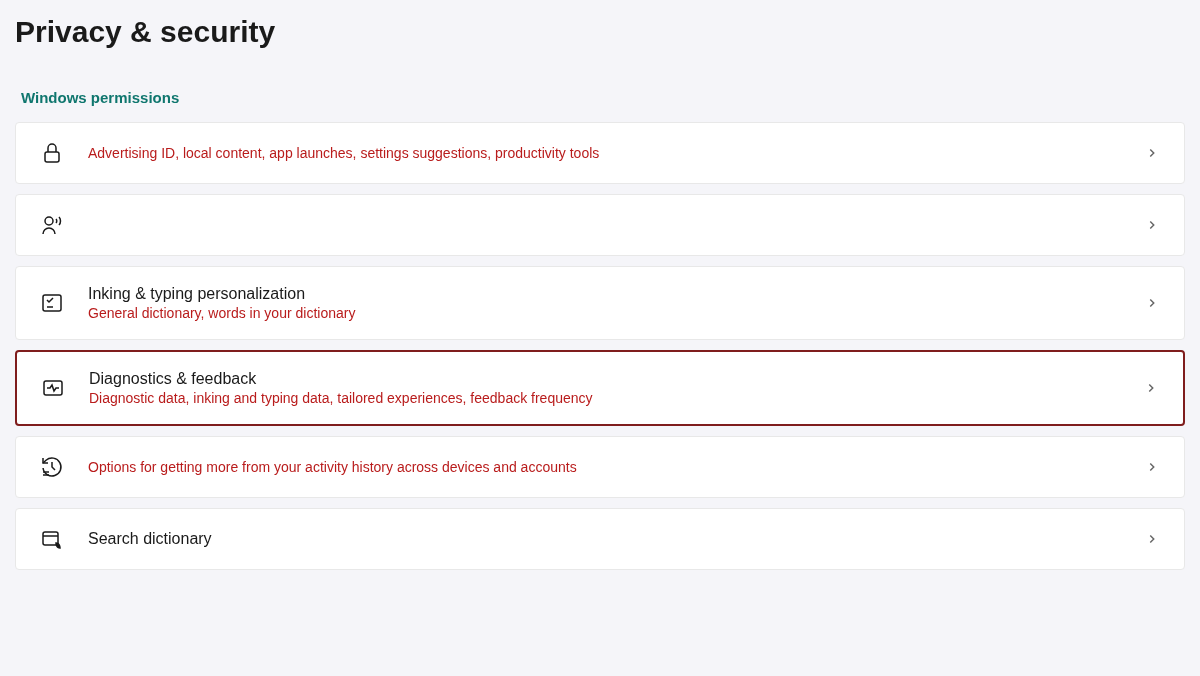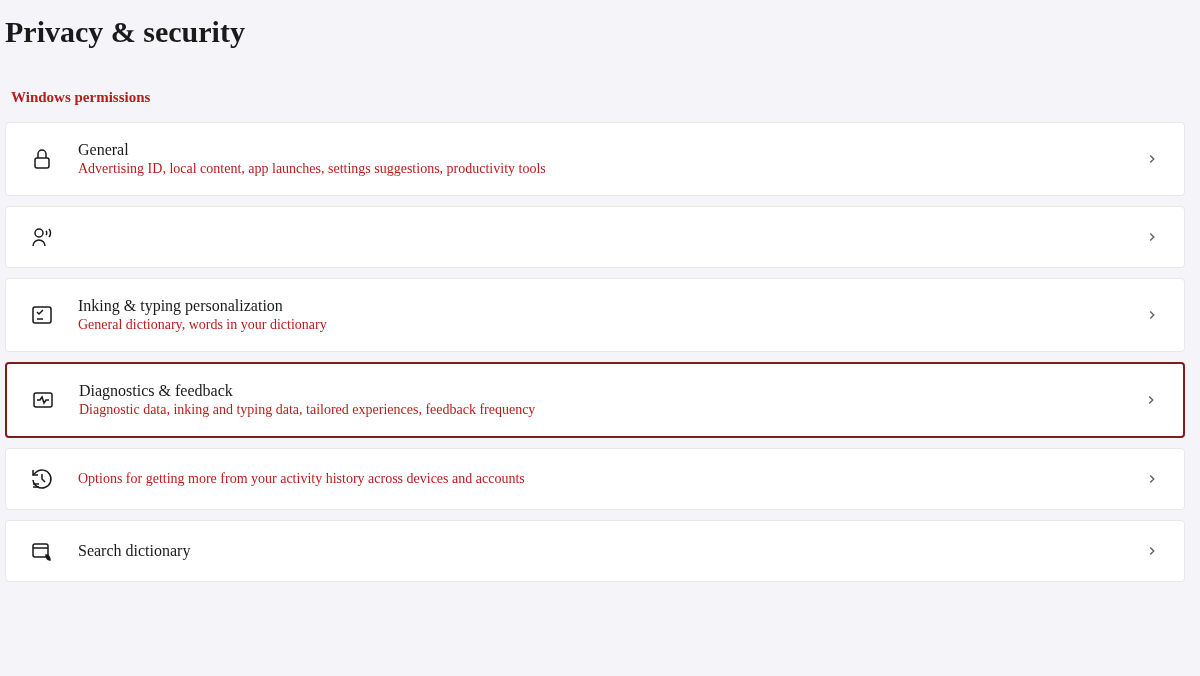--- a/index.html
+++ b/index.html
@@ -8,33 +8,32 @@
       box-sizing: border-box;
     }
     body {
       font-family: 'Segoe UI', -apple-system, BlinkMacSystemFont, sans-serif;
       background-color: #f5f5f9;
       width: 1200px;
       height: 676px;
       overflow: hidden;
     }
     .page {
-      padding: 15px 15px 0 5px;
-      font-family: Liberation Serif, serif;
+      padding: 15px 15px 0 15px;
     }
     .page-title {
       font-size: 30px;
       font-weight: 600;
       color: #1a1a1a;
       margin-bottom: 40px;
     }
     .section-header {
       font-size: 15px;
       font-weight: 600;
-      color: #b91c1c;
+      color: #0f766e;
       margin-left: 6px;
       margin-bottom: 16px;
     }
     .card-list {
       display: flex;
       flex-direction: column;
       gap: 10px;
     }
     .card {
       background-color: #ffffff;
@@ -102,21 +101,20 @@
   <div class="card-list">
 
     <div class="card">
       <span class="card-icon">
         <svg viewBox="0 0 24 24" fill="none" stroke="currentColor" stroke-width="1.5">
           <rect x="5" y="11" width="14" height="10" rx="2"></rect>
           <path d="M8 11V7a4 4 0 0 1 8 0v4"></path>
         </svg>
       </span>
       <div class="card-content">
-        <div class="card-title">General</div>
         <div class="card-description">Advertising ID, local content, app launches, settings suggestions, productivity tools</div>
       </div>
       <span class="chevron">
         <svg viewBox="0 0 24 24" fill="none" stroke="currentColor" stroke-width="2.5">
           <polyline points="9 6 15 12 9 18"></polyline>
         </svg>
       </span>
     </div>
 
     <div class="card">

